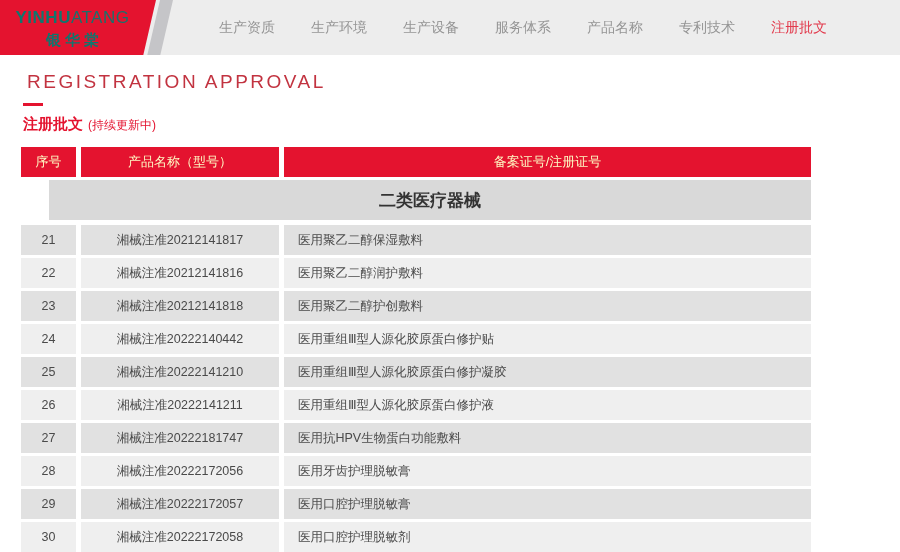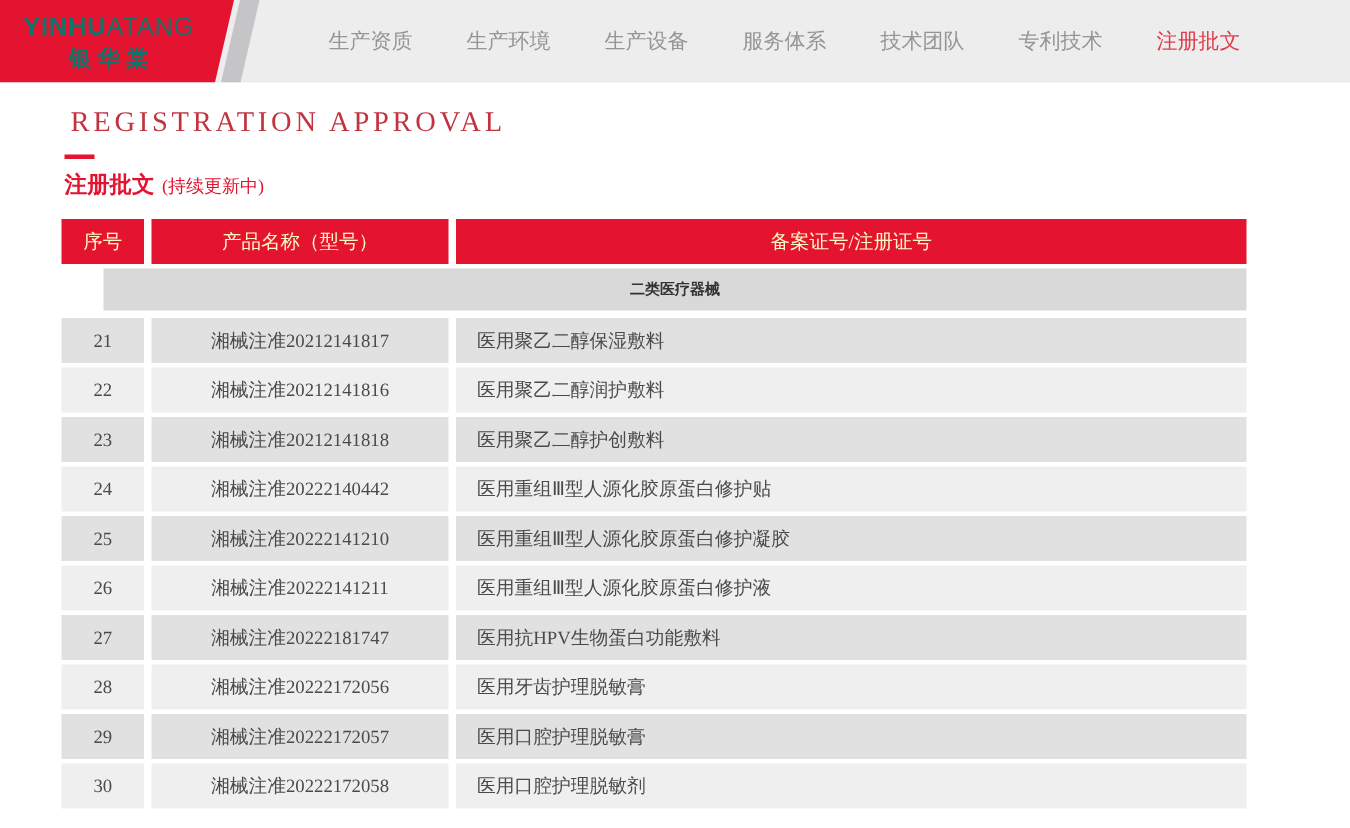--- a/index.html
+++ b/index.html
@@ -41,43 +41,43 @@
   .logo-line1 .l{font-weight:400;opacity:.95;}
   .logo-line2{font-size:15px;font-weight:600;letter-spacing:4px;margin-top:3px;padding-left:4px;}
   .nav{
     position:absolute;left:219px;top:0;height:55px;
     display:flex;align-items:center;gap:36px;
     font-size:14px;color:var(--nav-text);white-space:nowrap;
   }
   .nav-item{cursor:pointer;}
   .nav-item.active{color:var(--nav-active);}
   
-  main{padding-left:43px;font-family:Liberation Serif, serif;}
+  main{padding-left:23px;}
   .title{
     margin:0;padding-top:16px;padding-left:4px;
     font-size:19px;font-weight:400;letter-spacing:2.5px;
     color:var(--title-red);
   }
   .dash{width:20px;height:3px;background:var(--brand-red);margin-top:10px;}
   .subtitle{margin-top:9px;line-height:18px;}
   .subtitle .cn{font-size:15px;font-weight:700;color:var(--brand-red);}
   .subtitle .note{font-size:12px;color:var(--brand-red);margin-left:5px;}
   
   .table{margin-top:13px;margin-left:-2px;width:790px;}
   .thead,.row{
     display:grid;grid-template-columns:55px 198px 527px;column-gap:5px;height:30px;
   }
   .th{
     background:var(--brand-red);color:#fef9c3;font-size:13px;
     display:flex;align-items:center;justify-content:center;
   }
   .category{
-    height:28px;margin-top:3px;background:var(--category-bg);
+    height:40px;margin-top:3px;background:var(--category-bg);
     display:flex;align-items:center;justify-content:center;
-    font-size:10px;font-weight:700;color:#333;margin-left:28px;
+    font-size:17px;font-weight:700;color:#333;margin-left:28px;
   }
   .tbody{margin-top:5px;display:flex;flex-direction:column;gap:3px;}
   .cell{
     display:flex;align-items:center;justify-content:center;
     font-size:12.5px;color:var(--cell-text);
   }
   .cell.product{justify-content:flex-start;padding-left:14px;}
   .row.odd .cell{background:var(--row-dark);}
   .row.even .cell{background:var(--row-light);}
 </style>
@@ -91,21 +91,21 @@
     <div class="logo-stripe"></div>
     <div class="logo">
       <div class="logo-line1"><span class="b">YINHU</span><span class="l">ATANG</span></div>
       <div class="logo-line2">银华棠</div>
     </div>
     <nav class="nav" id="main-nav">
         <span class="nav-item">生产资质</span>
         <span class="nav-item">生产环境</span>
         <span class="nav-item">生产设备</span>
         <span class="nav-item">服务体系</span>
-        <span class="nav-item">技术团队</span>
+        <span class="nav-item">产品名称</span>
         <span class="nav-item">专利技术</span>
         <span class="nav-item active">注册批文</span>
       </nav>
   </header>
 
   <main>
     <h1 class="title">REGISTRATION APPROVAL</h1>
     <div class="dash"></div>
     <div class="subtitle">
       <span class="cn">注册批文</span><span class="note">(持续更新中)</span>

